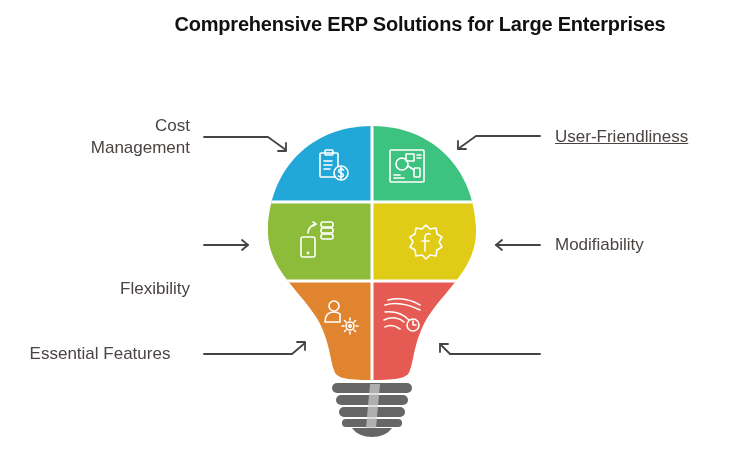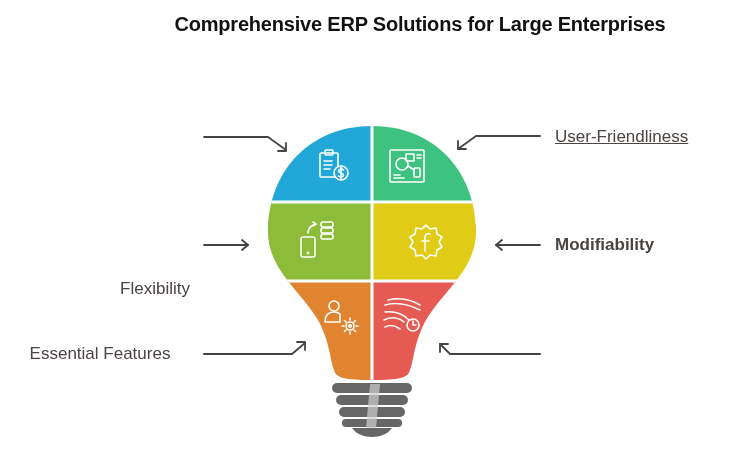--- a/index.html
+++ b/index.html
@@ -119,27 +119,29 @@
     <path d="M204,354 L292,354 L305,343"></path>
     <path d="M297,342 L305,342 L305,350"></path>
   </g>
   <g fill="none" stroke="#444" stroke-width="1.8" stroke-linecap="round" stroke-linejoin="round">
     <path d="M540,354 L450,354 L440,344"></path>
     <path d="M440,352 L440,344 L448,344"></path>
   </g>
 </svg>
 
 <div class="label right-align" style="left:90px; top:115px; width:100px;">
+  <div>Cost</div>
+  <div>Management</div>
 </div>
 <div class="label" style="left:555px; top:126px;text-decoration:underline;">
   <div>User-Friendliness</div>
 </div>
 <div class="label right-align" style="left:90px; top:234px; width:100px;margin-top:44px;">
   <div>Flexibility</div>
 </div>
-<div class="label" style="left:555px; top:234px;font-weight:bold;">
+<div class="label" style="left:555px; top:234px;">
   <div>Modifiability</div>
 </div>
 <div class="label right-align" style="left:10px; top:343px; width:180px;text-align:center;">
   <div>Essential Features</div>
 </div>
 <div class="label" style="left:555px; top:331px;">
 </div>
 
 </body></html>

